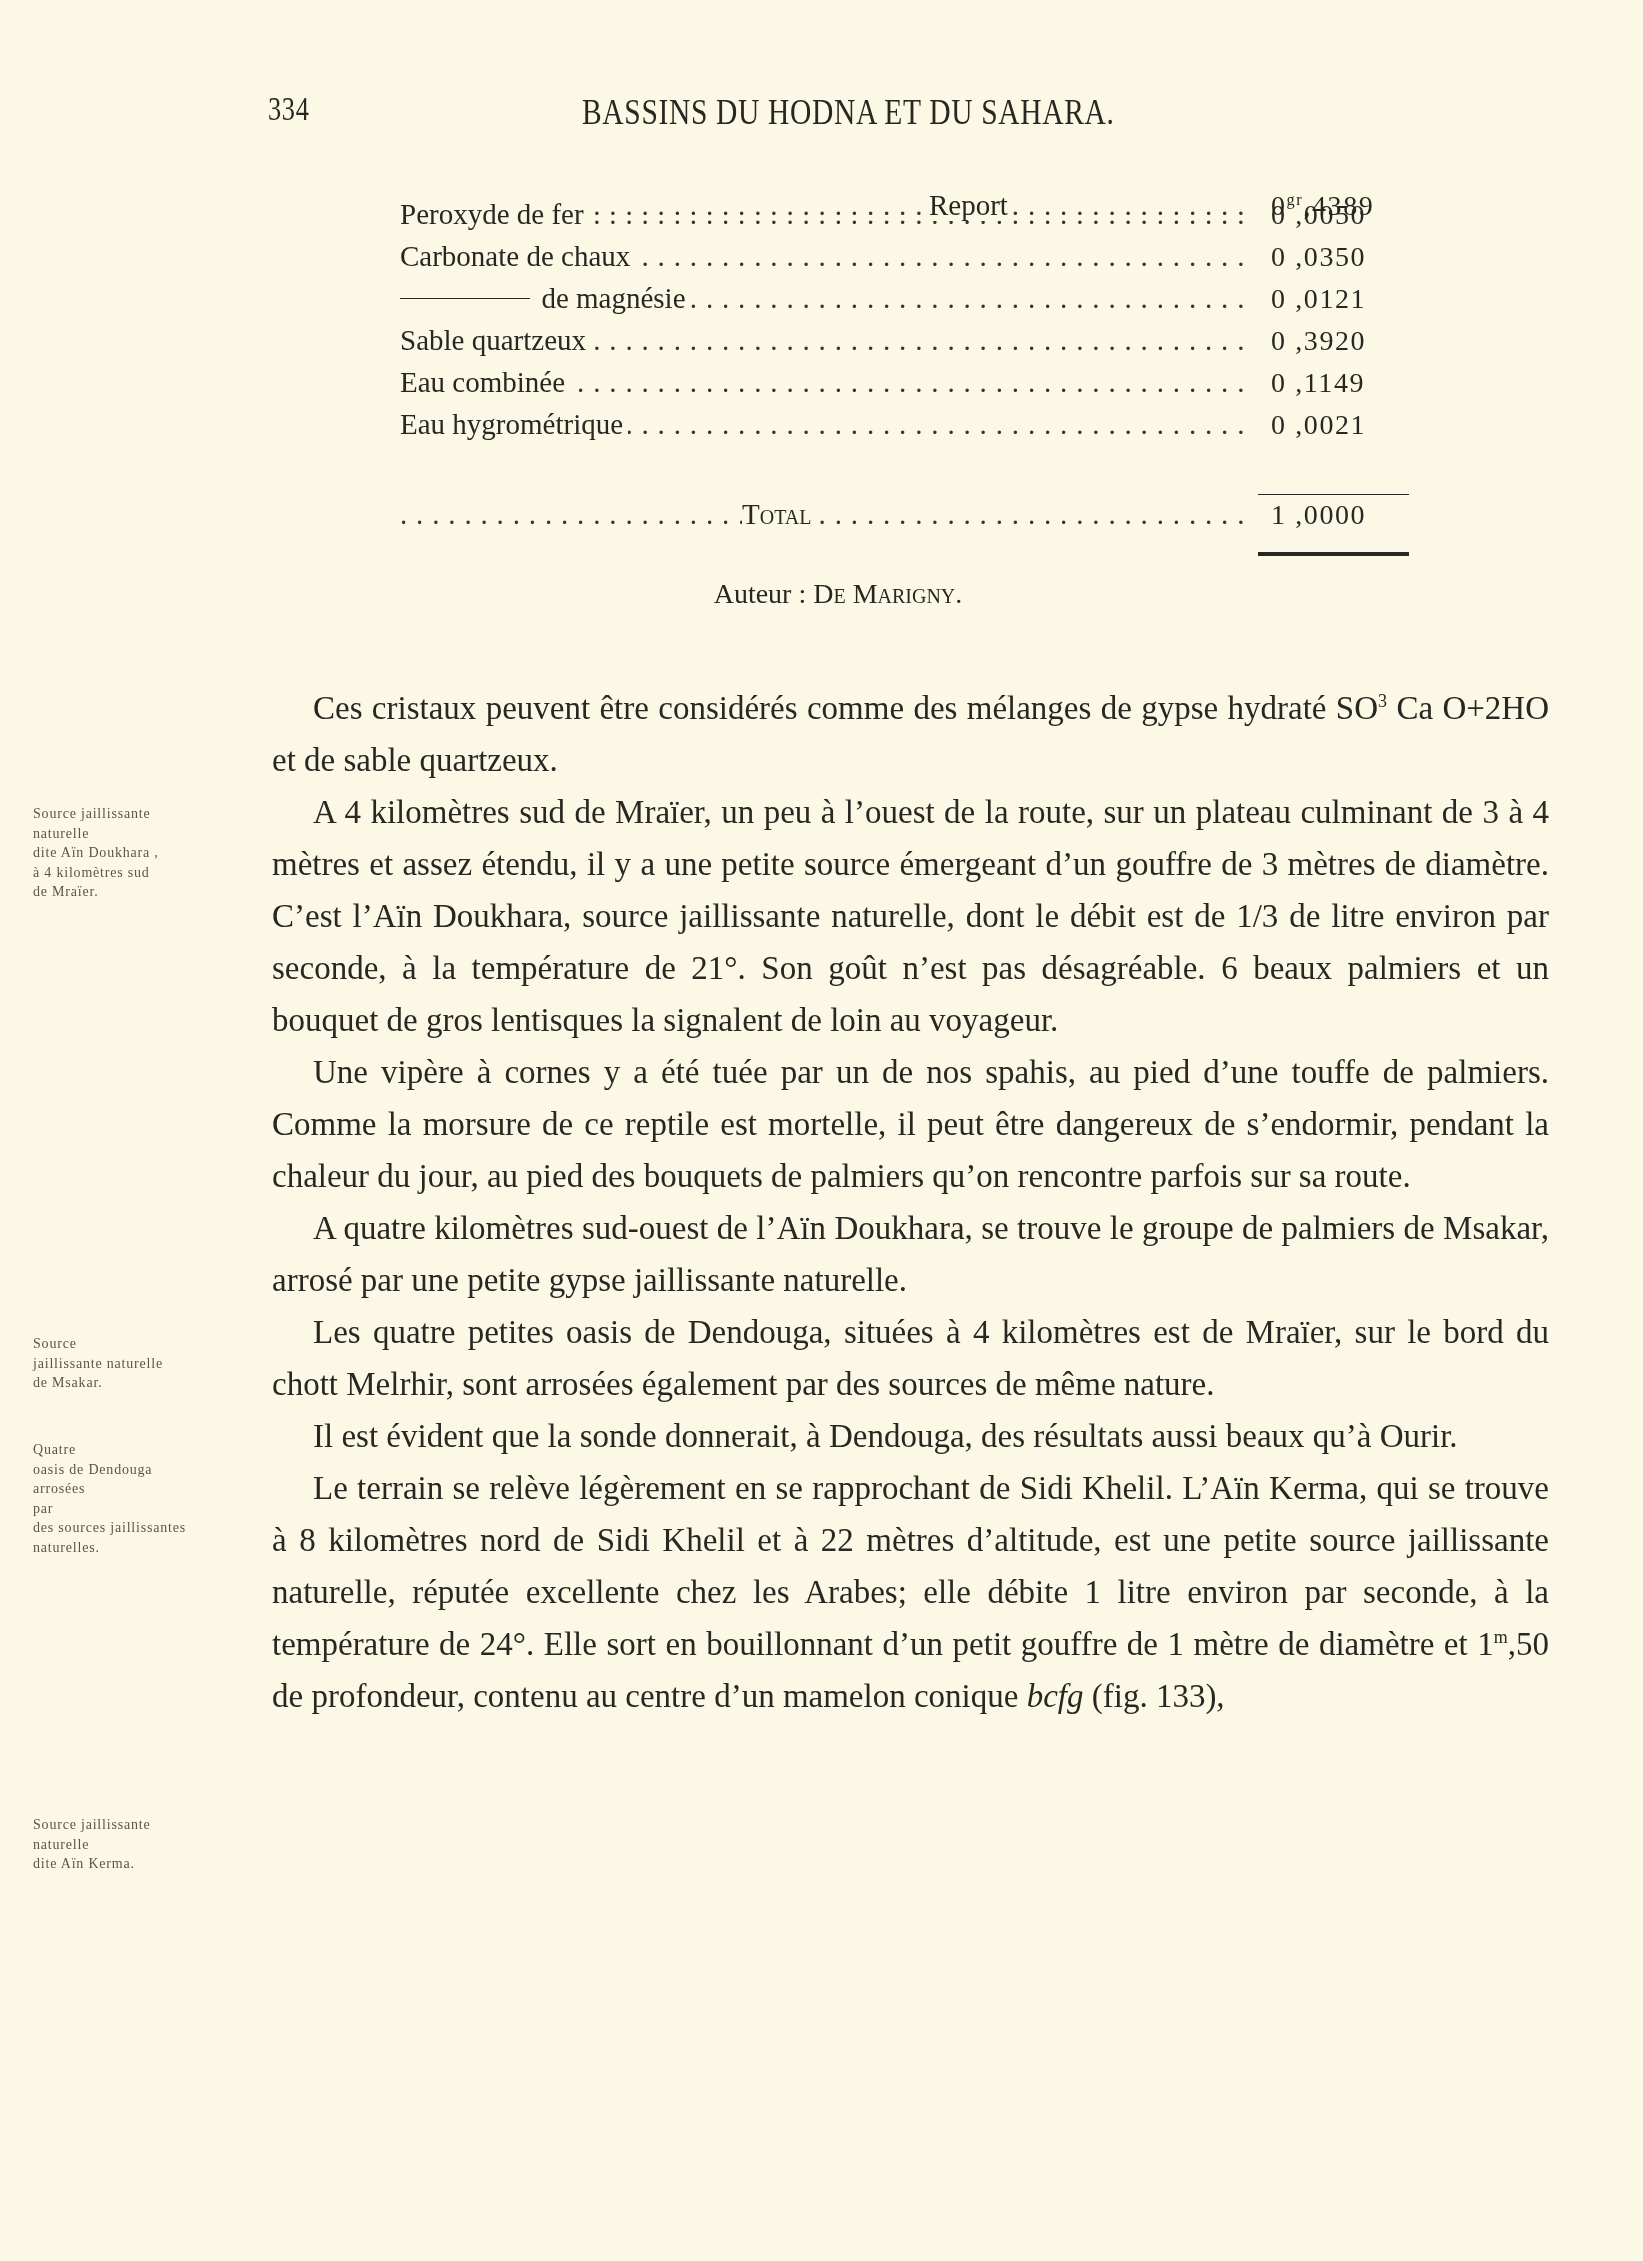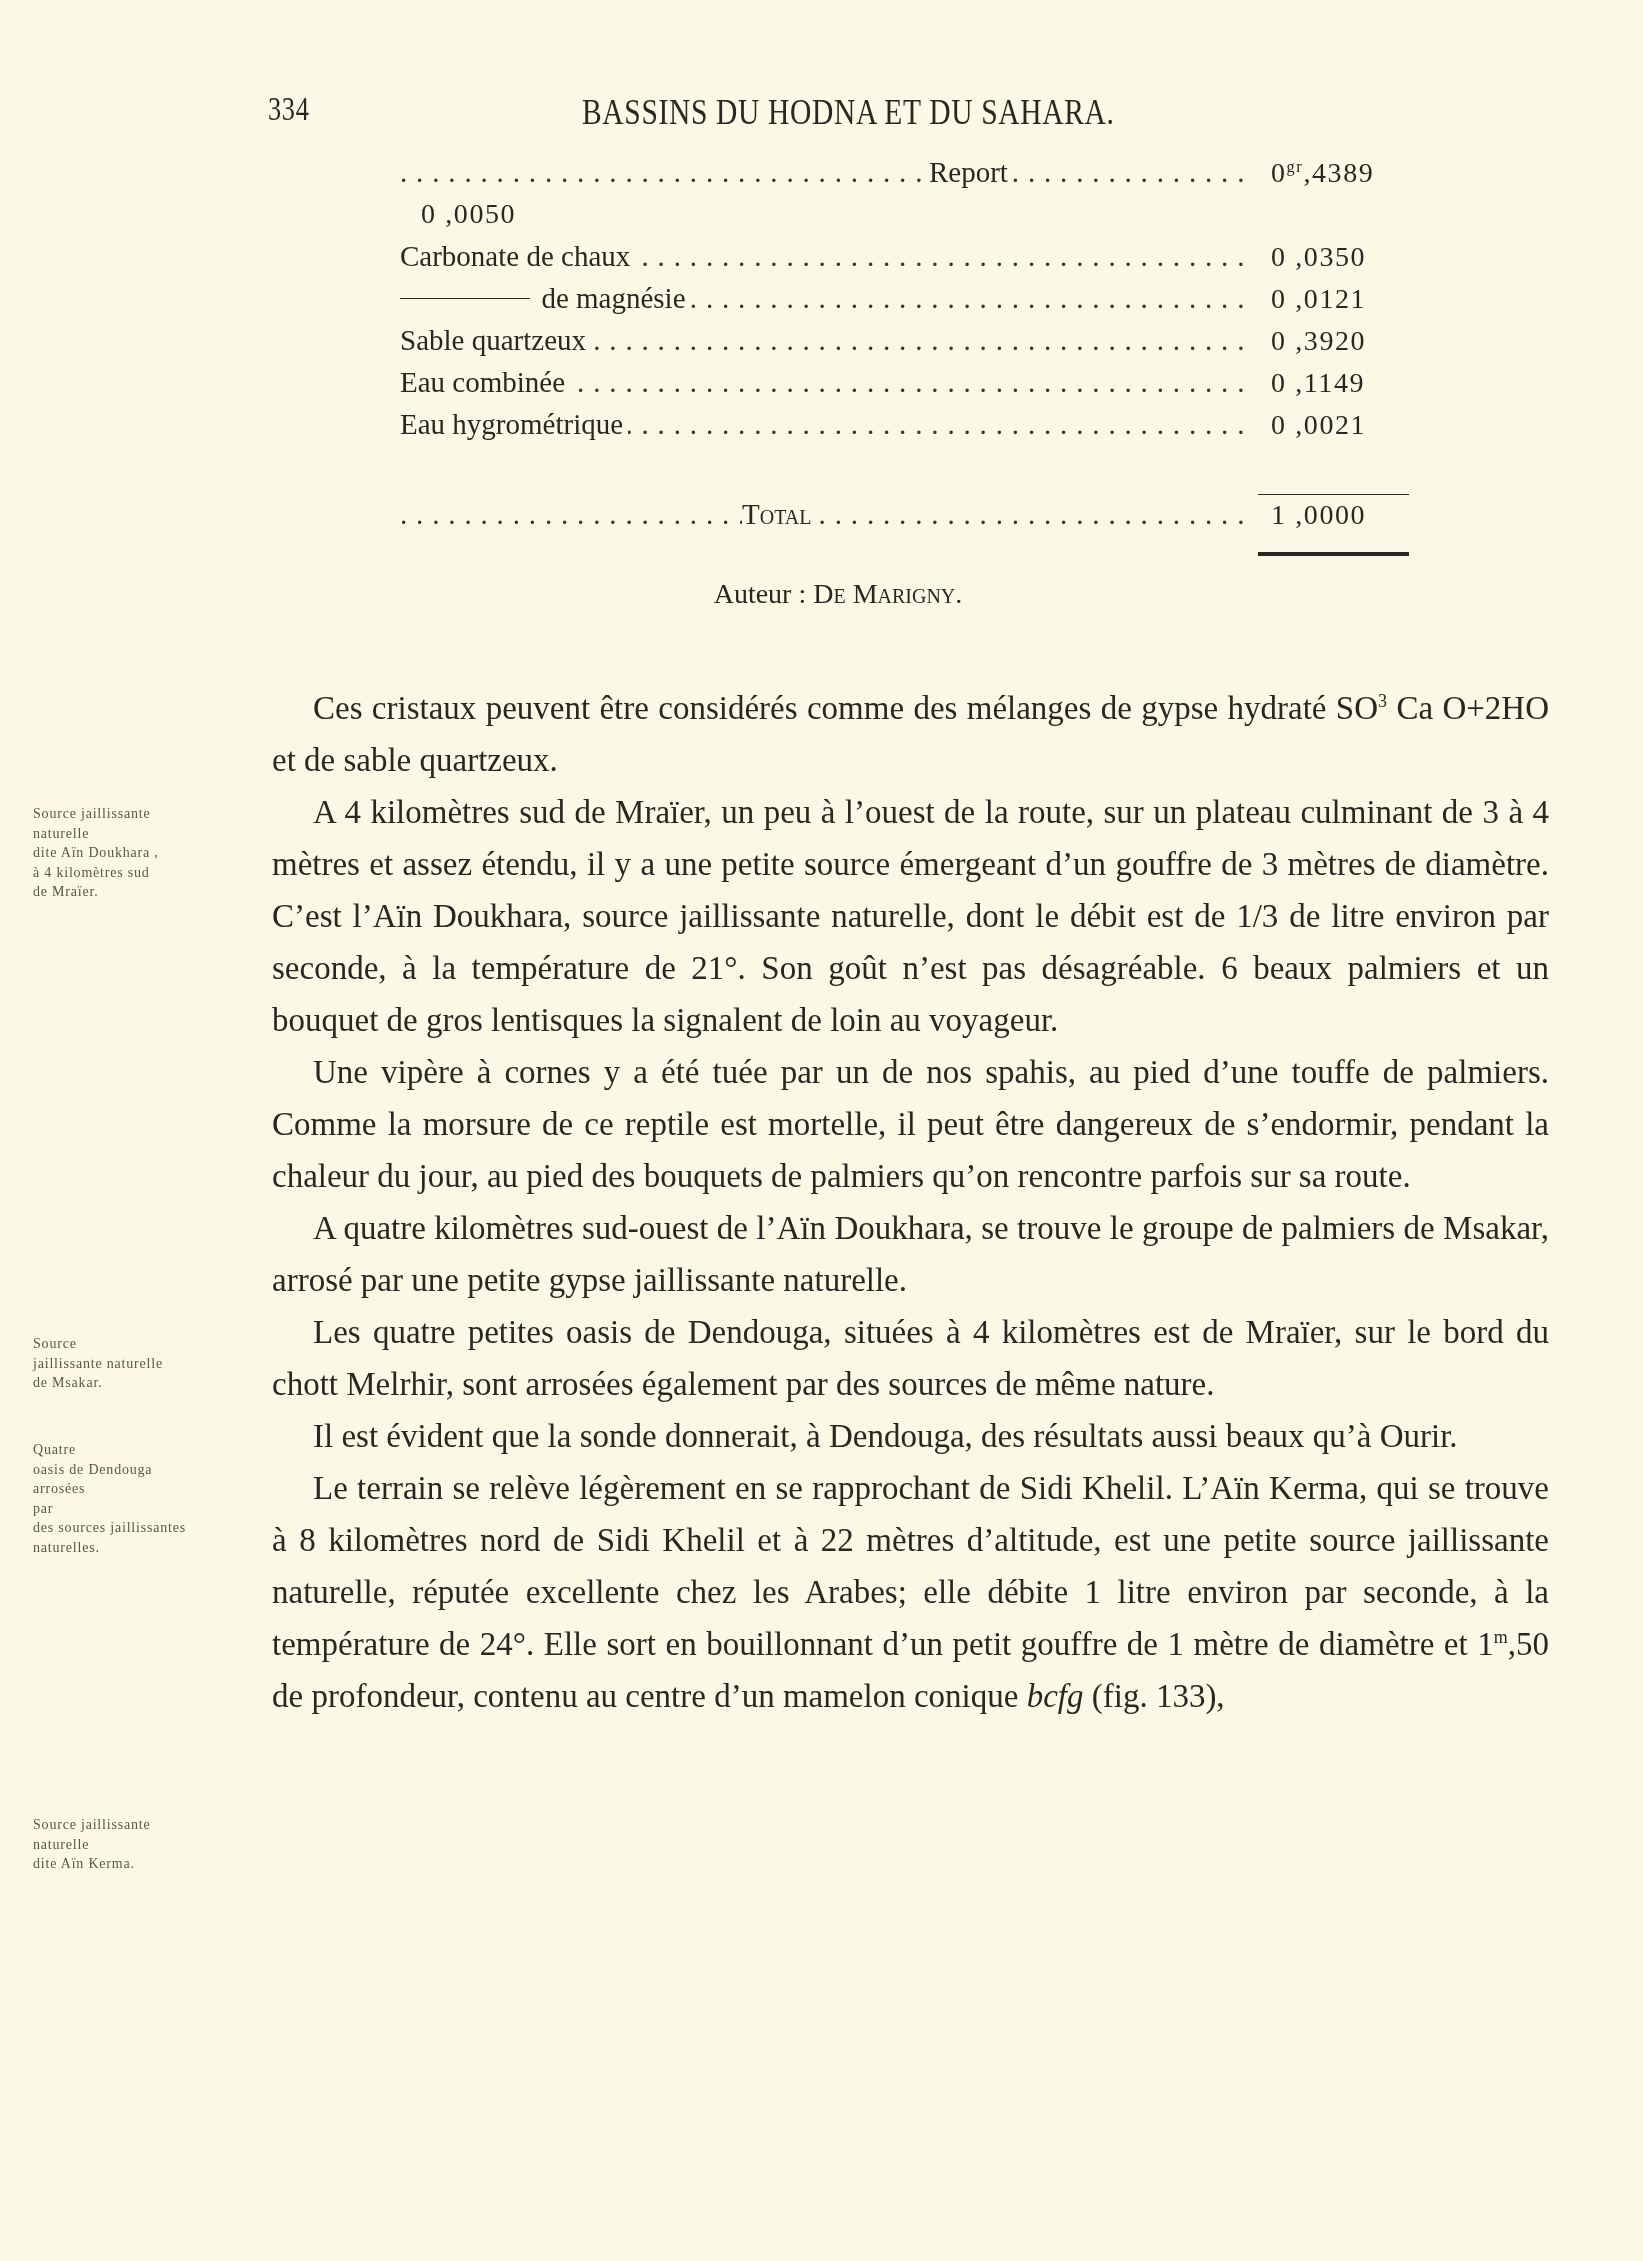--- a/index.html
+++ b/index.html
@@ -41,21 +41,21 @@
   .row-label .label-text { background: #fbf9e6; padding-right: 4.9px; position: relative; z-index: 1; }
   .row-label::after {
     content: ". . . . . . . . . . . . . . . . . . . . . . . . . . . . . . . . . . . . . . . . . . . . . . . . . . . . . . . . . . . . . . . . . . . . . . . . . .";
     position: absolute; left: 0; top: 0; white-space: nowrap; letter-spacing: 0.8px; color: #3a362f;
   }
   .row-value {
     width: 146px; text-align: left; padding-left: 21px;
     font-size: 28px; letter-spacing: 1.6px; white-space: nowrap;
   }
   .row-value sup { font-size: 16.3px; }
-  .indent-report { padding-left: 529px; }
+  .indent-report { padding-left: 529px; margin-top: 33px; }
   .indent-total { padding-left: 342px; }
   .dash-rule {
     display: inline-block; width: 130px; border-top: 1.6px solid #2a2722;
     vertical-align: middle; margin-right: 11.4px; position: relative; top: -3.3px;
   }
   .smallcaps { font-variant: small-caps; margin-top: 40px; }
   .sum-rule-top {
     position: absolute; left: 858px; width: 151px; top: 338px; height: 0;
     border-top: 1.6px solid #2a2722;
   }
@@ -93,20 +93,21 @@
   <span class="page-number">334</span>
   <span class="running-title">BASSINS DU HODNA ET DU SAHARA.</span>
 </div>
 
 <div class="composition-table">
   <div class="table-row">
     <div class="row-label indent-report"><span class="label-text">Report</span></div>
     <div class="row-value"><span>0</span><sup>gr</sup><span>,4389</span></div>
   </div>
   <div class="table-row">
+    <div class="row-label"><span class="label-text">Peroxyde de fer</span></div>
     <div class="row-value">0 ,0050</div>
   </div>
   <div class="table-row">
     <div class="row-label"><span class="label-text">Carbonate de chaux</span></div>
     <div class="row-value">0 ,0350</div>
   </div>
   <div class="table-row">
     <div class="row-label"><span class="label-text"><span class="dash-rule"></span><span>de magnésie</span></span></div>
     <div class="row-value">0 ,0121</div>
   </div>

